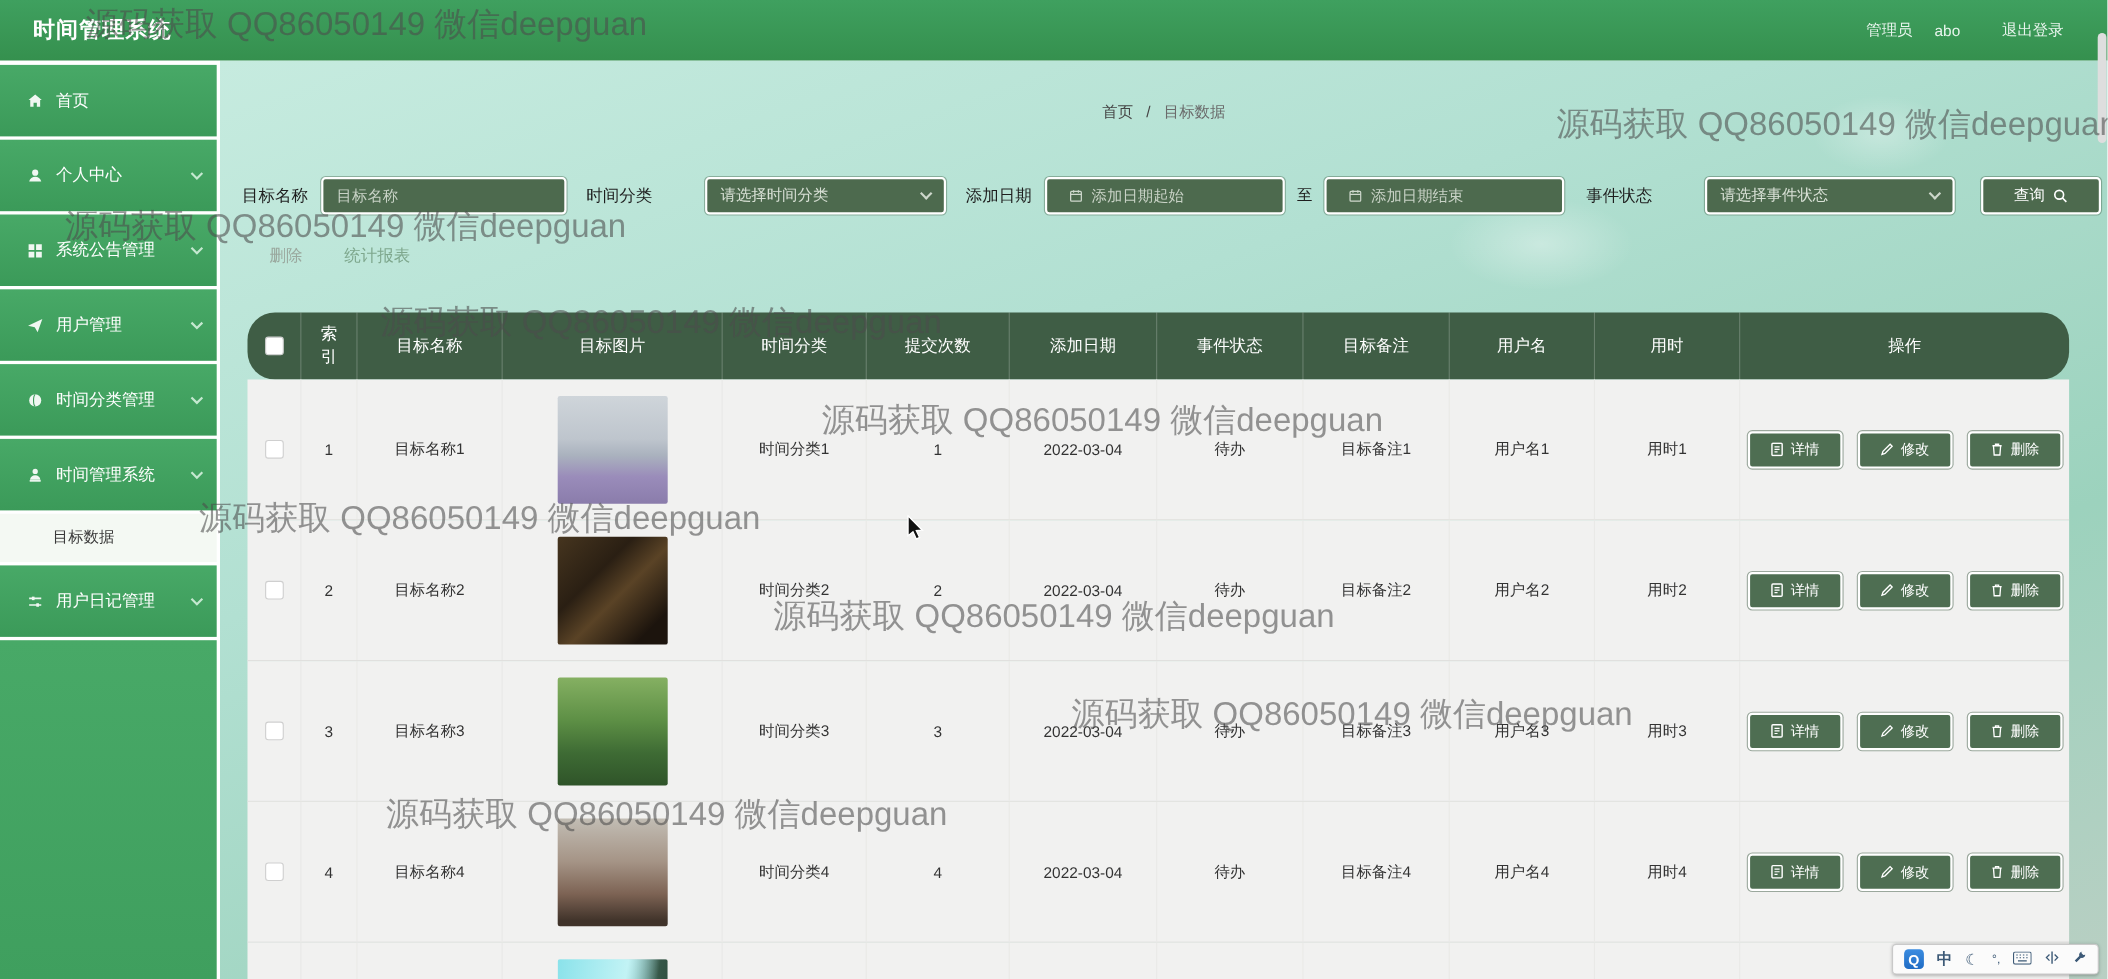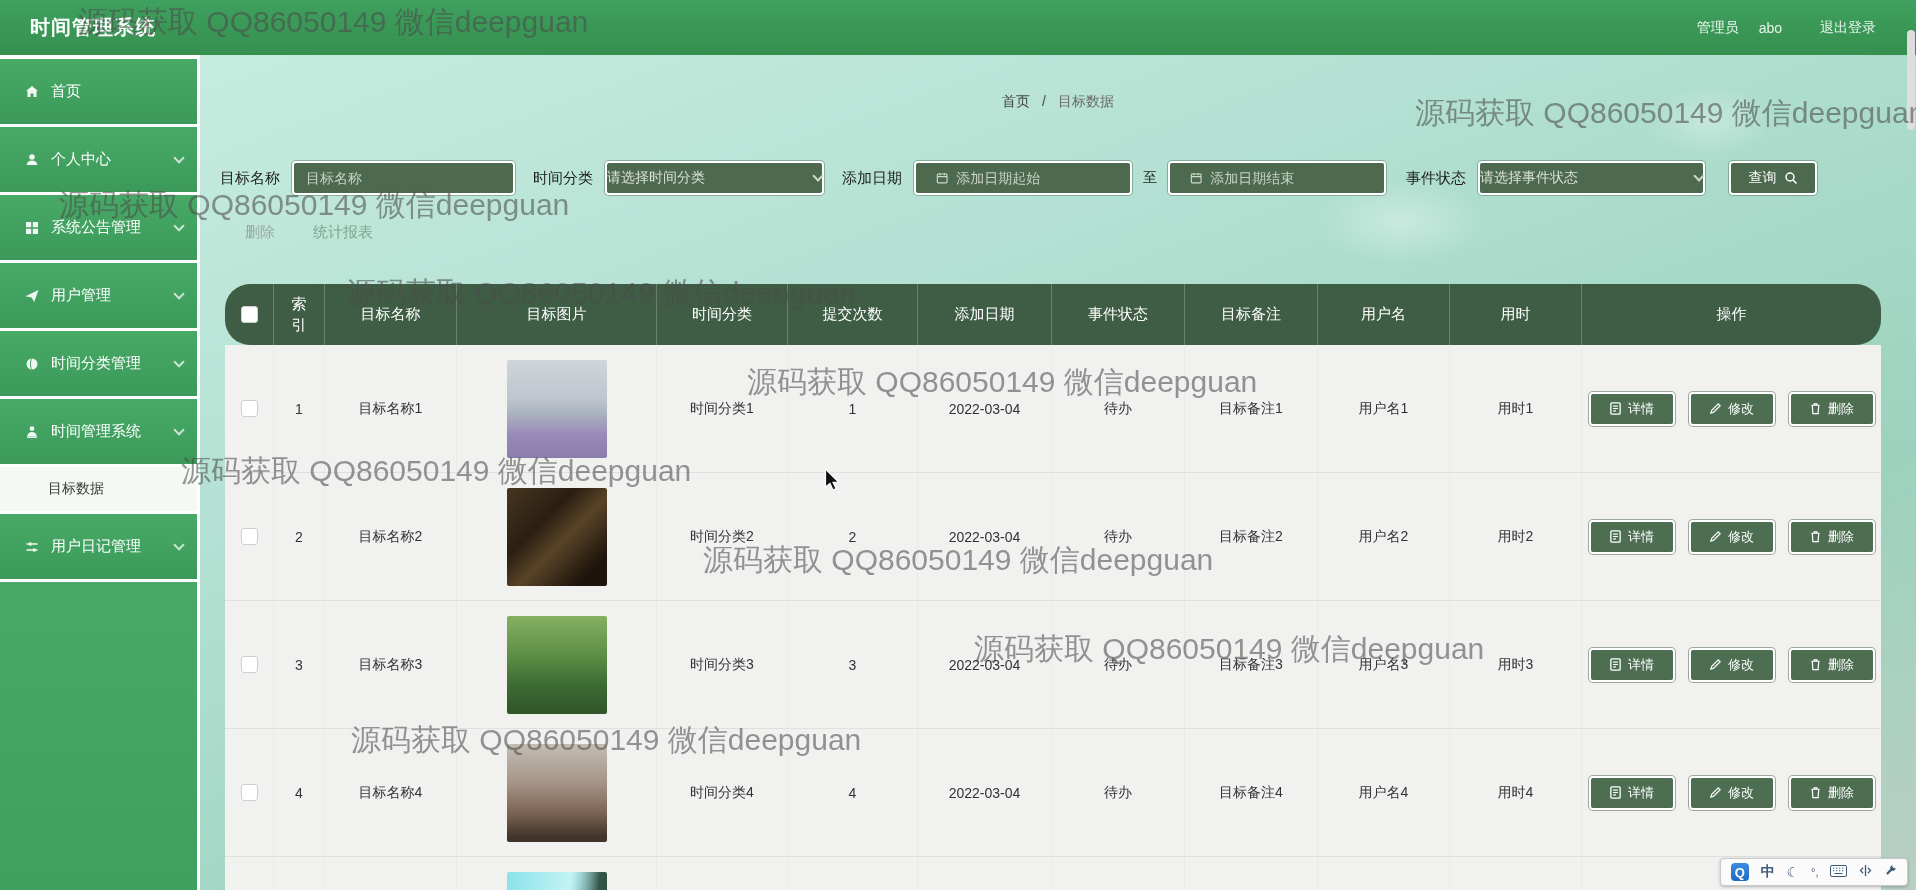--- a/index.html
+++ b/index.html
@@ -40,29 +40,29 @@
   .breadcrumb .cur { color:#6b6b6b; }
 
   
   .filters { position:absolute; top:104px; left:20px; height:38px; display:flex; align-items:center; gap:10px; }
   .flabel { font-size:15px; color:#1e1e1e; white-space:nowrap; margin-right:2px; }
   .ctrl { height:34px; background:#4d6a4e; border:2px solid #fff; border-radius:4px;
     box-shadow:0 0 0 1px rgba(45,75,50,.35); color:#d8e0d5; font-size:14px; }
   input.ctrl { width:223px; padding:0 12px; outline:none;
     font-family:"Liberation Sans","DejaVu Sans",sans-serif; }
   input.ctrl::placeholder, input.naked::placeholder { color:#c8d2c6; opacity:1; }
-  .select { width:219px; display:flex; align-items:center; padding:0 0; cursor:pointer; }
+  .select { width:219px; display:flex; align-items:center; padding:0 12px; cursor:pointer;margin-left:36px; }
   .select.status { width:227px; margin-right:14px; }
   .sel-arrow { margin-left:auto; width:8px; height:8px; border-right:2px solid #cdd7cb;
     border-bottom:2px solid #cdd7cb; transform:rotate(45deg); margin-top:-4px; }
   .date { width:218px; display:flex; align-items:center; gap:8px; padding:0 20px; }
   .naked { background:transparent; border:none; outline:none; color:#d8e0d5; font-size:14px; width:100%;
     font-family:"Liberation Sans","DejaVu Sans",sans-serif; }
   .to { font-size:14px; color:#1e1e1e; margin:0 1px; }
-  .search-btn { width:88px; display:flex; align-items:center; justify-content:center; gap:7px;
+  .search-btn { width:109px; display:flex; align-items:center; justify-content:center; gap:7px;
     color:#fff; cursor:pointer; font-size:14px; }
 
   
   .actions { position:absolute; top:168px; left:45px; display:flex; gap:38px; font-size:15px; }
   .link-del { color:#9aa89e; cursor:pointer; }
   .link-rep { color:#7ea78d; cursor:pointer; }
 
   
   .tbl { position:absolute; left:25px; top:229px; width:1656px; }
   .grid12 { display:grid;

